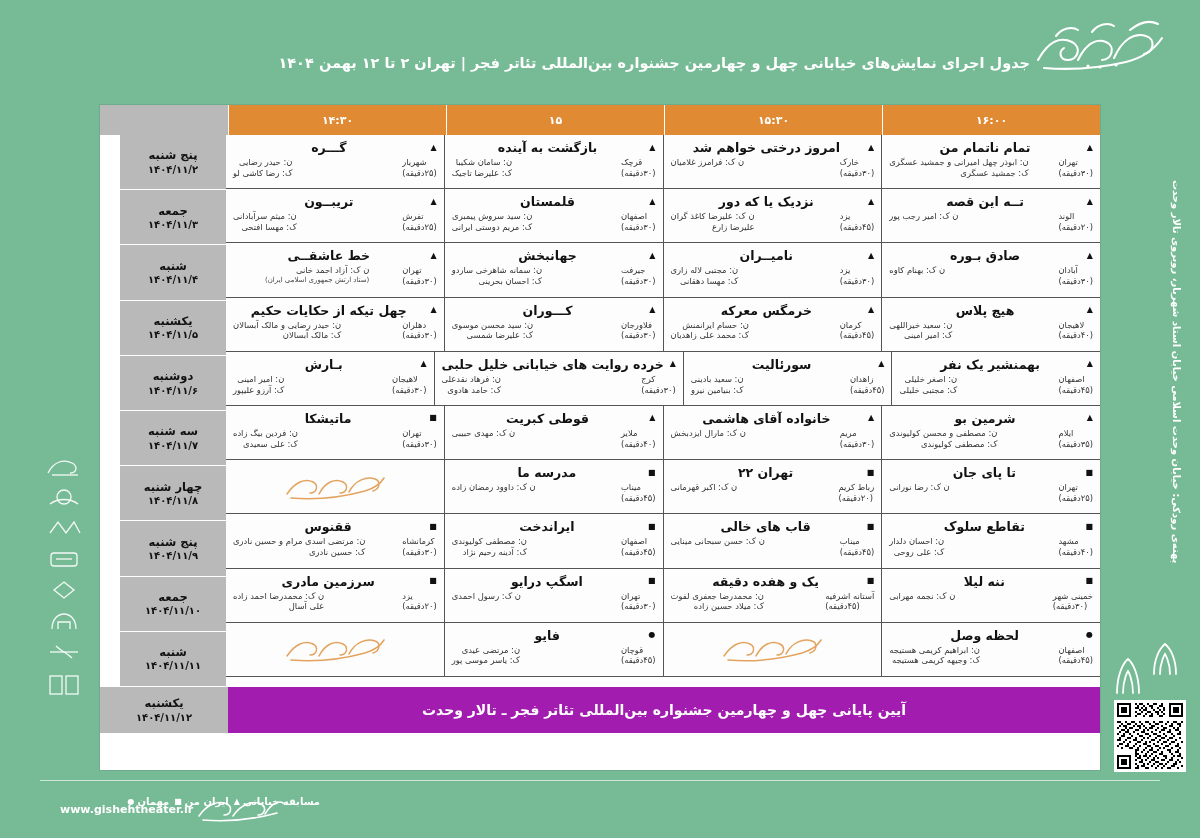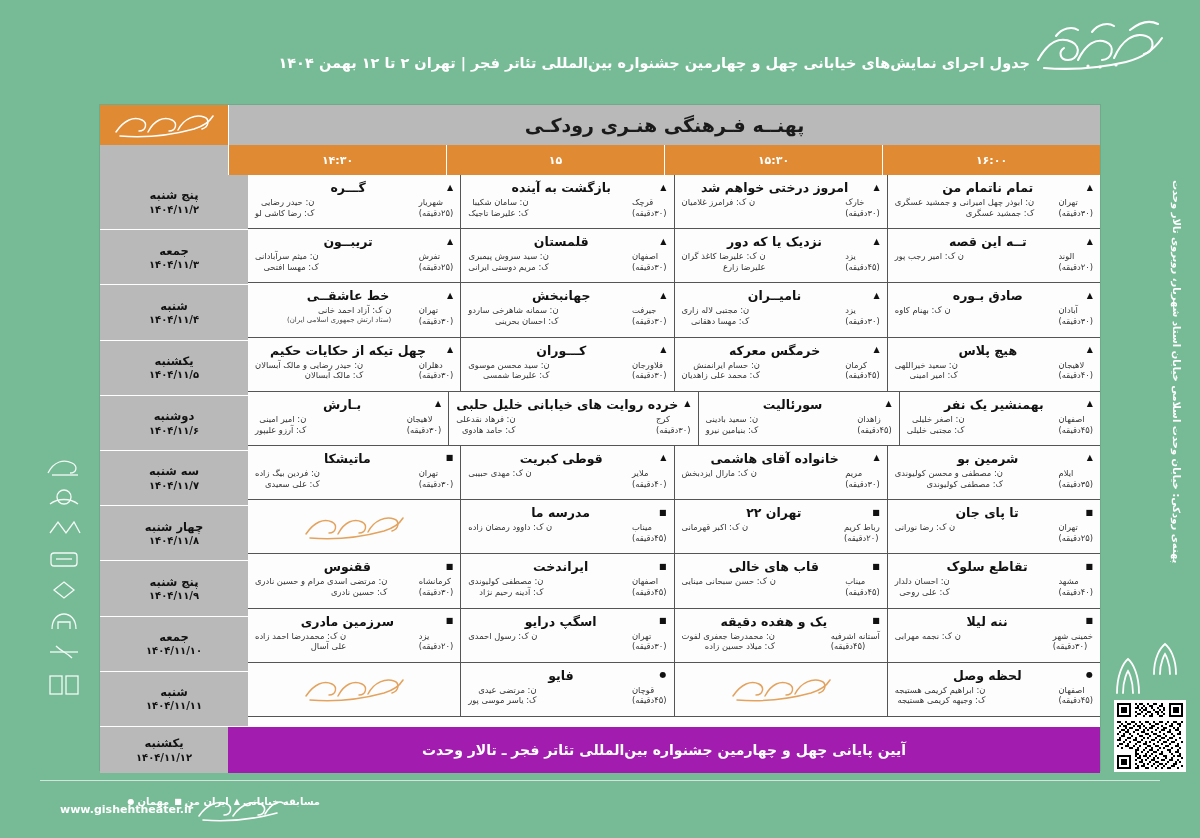--- a/index.html
+++ b/index.html
@@ -55,21 +55,21 @@
     display:flex;align-items:center;justify-content:center;
     font-size:11px;font-weight:bold;
     border-left:1px solid #ffffff;
   }
   .time-cell:last-child{border-left:none;}
   .time-corner{width:128px;background:#b9b9b9;}
 
   
   .grid{display:flex;}
   .col-shows{flex:1;}
-  .col-dates{width:148px;}
+  .col-dates{width:106px;padding-left:20px;}
 
   .show-row{display:flex;height:54.2px;}
   .show-cell{
     flex:1;border-left:1px solid #555;border-bottom:1px solid #555;
     background:#fdfdfd;position:relative;
     padding:4px 7px 3px 7px;box-sizing:border-box;
     display:flex;flex-direction:column;
   }
   .show-cell:last-child{border-left:none;}
   .show-cell.empty{background:#fdfdfd;}
@@ -183,33 +183,20 @@
         <circle cx="58" cy="54" r="1.6"></circle>
           <circle cx="70" cy="55" r="1.6"></circle>
           <circle cx="86" cy="53" r="1.6"></circle>
       </g>
     </svg>
   </div>
 </div>
 
 <div class="panel">
 
-  <div class="venue-row">
-    <div class="venue-title">پهنــه فـرهنگی هنـری رودکـی</div>
-    <div class="venue-logo">
-      <svg viewBox="0 0 108 34" aria-hidden="true">
-        <g fill="none" stroke="#ffffff" stroke-width="1.5" stroke-linecap="round">
-          <path d="M6 24 C14 12 24 8 32 12 C38 15 36 23 29 23"></path>
-          <path d="M38 24 C44 12 54 8 62 12 C68 15 66 23 59 23"></path>
-          <path d="M68 22 C74 10 86 6 94 9 C100 11 99 19 92 21"></path>
-          <path d="M10 28 C34 30 62 27 84 21 C94 18 100 13 103 8"></path>
-        </g>
-      </svg>
-    </div>
-  </div>
 
   <div class="time-row">
     <div class="time-cell">۱۶:۰۰</div>
     <div class="time-cell">۱۵:۳۰</div>
     <div class="time-cell">۱۵</div>
     <div class="time-cell">۱۴:۳۰</div>
     <div class="time-corner"></div>
   </div>
 
   <div class="grid">

